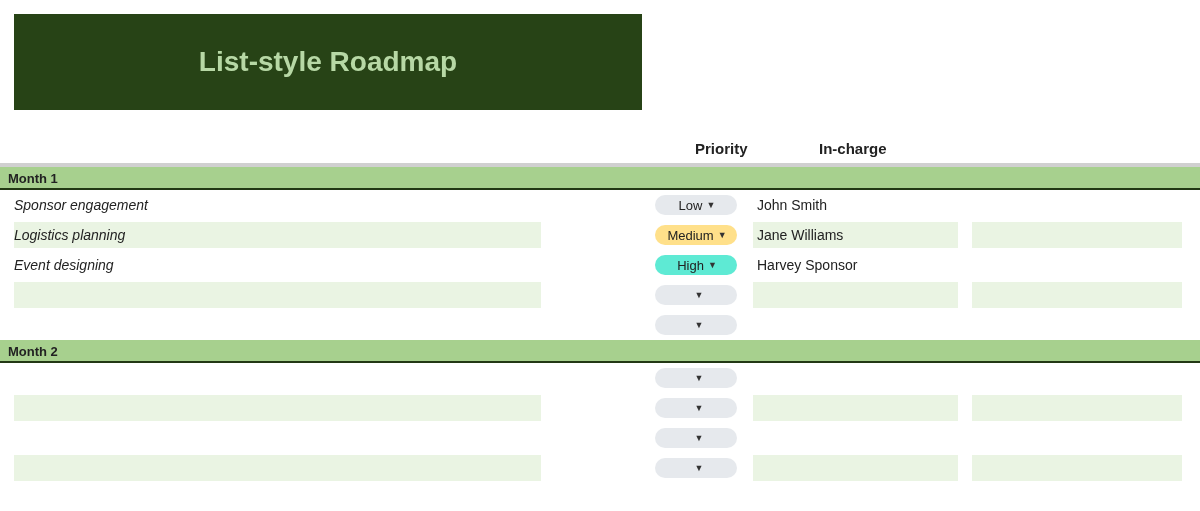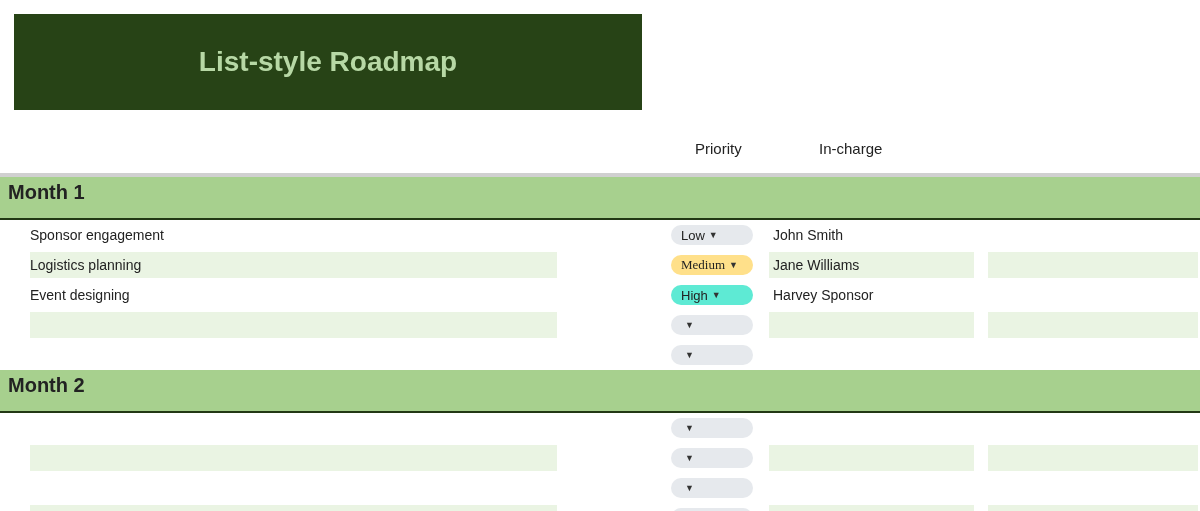--- a/index.html
+++ b/index.html
@@ -20,53 +20,54 @@
     display: flex;
     align-items: center;
     justify-content: center;
     color: #b7d8a5;
     font-size: 28px;
     font-weight: bold;
   }
   .col-headers {
     display: flex;
     margin-top: 30px;
-    font-weight: normal;
+    font-weight: bold;
     font-size: 15px;
-    padding-bottom: 16px;
+    padding-bottom: 6px;
   }
   .divider-gray {
     height: 4px;
     background: #d0d0d0;
   }
   .group-header {
     background: #a7d08e;
     border-bottom: 2px solid #223814;
     font-weight: bold;
-    font-size: 20px;
-    padding: 4px 8px 14px 8px;
+    font-size: 13px;
+    padding: 4px 8px 2px 8px;
     margin-top: 0;
   }
   .row {
     display: flex;
     align-items: center;
     height: 30px;
   }
   .row.alt .task-cell,
   .row.alt .incharge-cell,
   .row.alt .details-cell {
     background: #eaf4e3;
   }
   .task-cell {
     width: 527px;
-    margin-left: 30px;
+    margin-left: 14px;
     padding: 4px 4px 4px 0;
     height: 26px;
     display: flex;
     align-items: center;
+    font-style: italic;
   }
   .gap1 { width: 114px; }
   .priority-cell {
     width: 92px;
     display: flex;
     align-items: center;
     justify-content: flex-start;
   }
   .incharge-cell {
     width: 205px;
@@ -78,37 +79,37 @@
   }
   .details-cell {
     width: 210px;
     margin-left: 14px;
     padding: 4px;
     height: 26px;
   }
   .chip {
     display: inline-flex;
     align-items: center;
-    justify-content: flex-start;
+    justify-content: center;
     width: 82px;
     height: 20px;
     border-radius: 10px;
     padding: 0 8px 0 10px;
     font-size: 13px;
     cursor: pointer;
     user-select: none;
   }
   .chip .caret {
     font-size: 9px;
     color: #333;
     margin-left: 4px;
   }
   .chip-empty { background: #e6e9ed; }
   .chip-low { background: #e6e9ed; }
-  .chip-medium { background: #ffe08a; font-family: Liberation Serif, serif; }
+  .chip-medium { background: #ffe08a; }
   .chip-high { background: #5eead4; }
   .hdr-priority { margin-left: 695px; width: 92px; text-align: left; }
   .hdr-incharge { margin-left: 32px; width: 150px; text-align: left; }
   .hdr-details { margin-left: 75px; width: 150px; text-align: left; }
 </style>
 </head>
 <body>
 
 <div class="title-banner">
   <span>List-style Roadmap</span>

